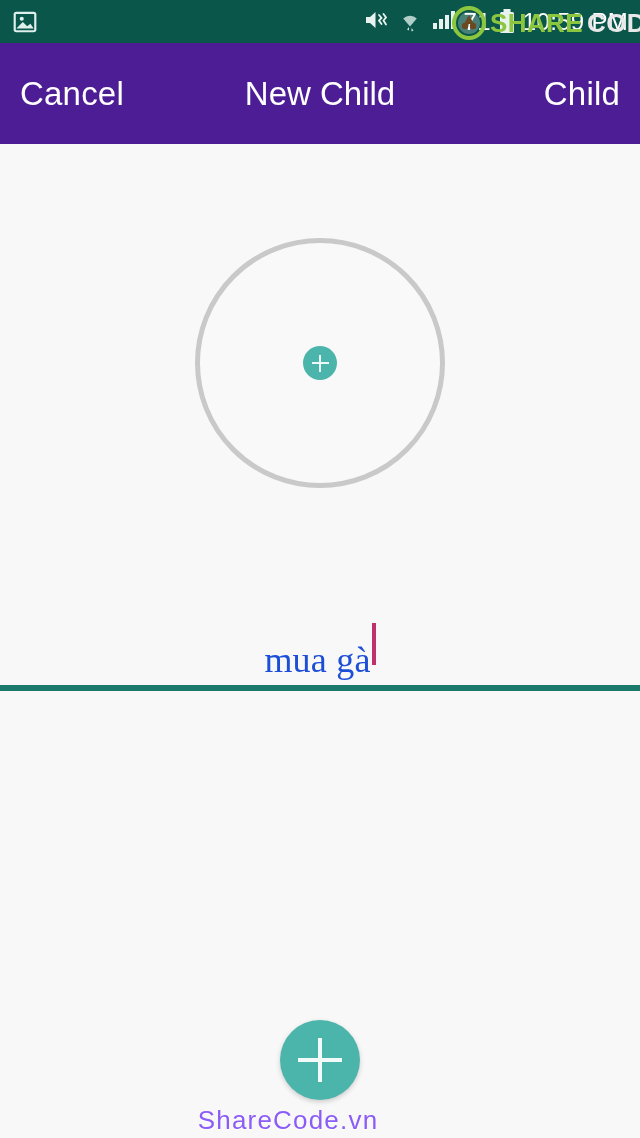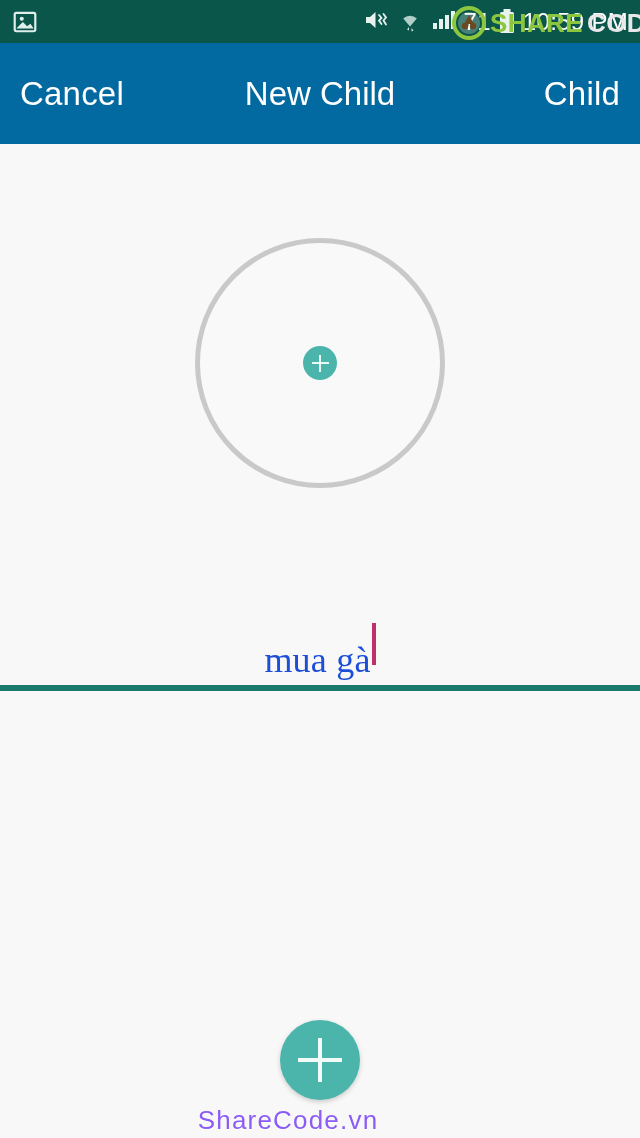--- a/index.html
+++ b/index.html
@@ -32,21 +32,21 @@
   .sb-time, .sb-batt-pct {
     font-size:24px; color:#ffffff; letter-spacing:0.3px;
     white-space:nowrap;
   }
   .icon-svg { display:block; }
 
   
   .navbar {
     position:absolute; top:43px; left:0;
     width:640px; height:101px;
-    background:#0369a1;
+    background:#4c1d95;
     display:flex; align-items:center;
     padding:0 20px;
   }
   .nav-btn {
     font-size:33px; color:#ffffff; font-weight:400;
     letter-spacing:0.2px; cursor:pointer;
     background:none; border:none;
     font-family:"Liberation Sans", sans-serif;
     white-space:nowrap;
   }

